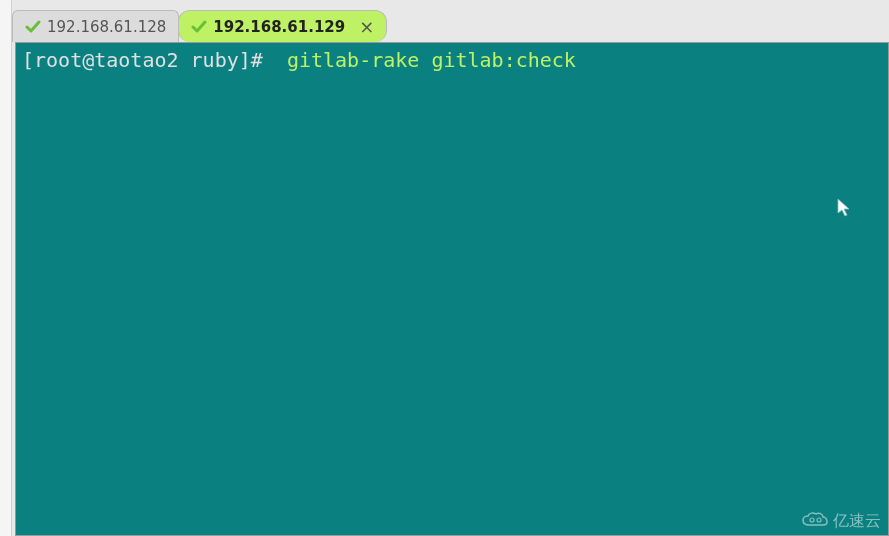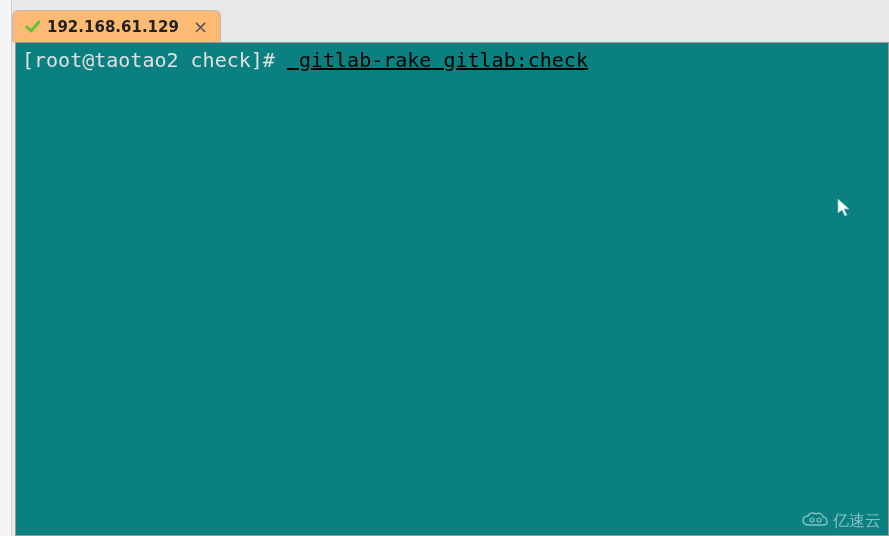--- a/index.html
+++ b/index.html
@@ -55,24 +55,25 @@
       gap: 6px;
       height: 32px;
       cursor: pointer;
       position: relative;
     }
     .tab.inactive {
       background: #dcdcdc;
       margin-right: -1px;
     }
     .tab.active {
-      background: #fdba74;
+      background: #bef264;
       font-weight: bold;
       color: #222;
       z-index: 2;
+      border-radius: 12px;
     }
     .tab .check-icon {
       width: 16px;
       height: 16px;
       display: inline-block;
     }
     .tab .close {
       margin-left: 8px;
       font-size: 18px;
       color: #555;
@@ -91,22 +92,21 @@
       font-family: "DejaVu Sans Mono", "Courier New", monospace;
       font-size: 20px;
       line-height: 1.3;
       white-space: pre;
       color: #e0e0e0;
     }
     .term-prompt {
       color: #e0e0e0;
     }
     .term-cmd {
-      color: #000000;
-      text-decoration: underline;
+      color: #bef264;
     }
     .cursor-arrow {
       position: absolute;
       right: 36px;
       top: 198px;
       pointer-events: none;
     }
     .watermark {
       position: absolute;
       right: 8px;
@@ -123,32 +123,40 @@
       height: 18px;
     }
   </style>
 </head>
 <body>
 
 <div class="scrollbar-left"></div>
 <div class="tab-bar-bg"></div>
 
 <div class="tab-bar">
+  <div class="tab inactive">
+    <span class="check-icon">
+      <svg viewBox="0 0 16 16">
+          <path d="M2 8 L6 12 L14 3" stroke="#6abf3a" stroke-width="3" fill="none" stroke-linecap="round" stroke-linejoin="round"></path>
+        </svg>
+    </span>
+    <span>192.168.61.128</span>
+  </div>
   <div class="tab active">
     <span class="check-icon">
       <svg viewBox="0 0 16 16">
           <path d="M2 8 L6 12 L14 3" stroke="#6abf3a" stroke-width="3" fill="none" stroke-linecap="round" stroke-linejoin="round"></path>
         </svg>
     </span>
     <span>192.168.61.129</span>
     <span class="close">×</span>
   </div>
 </div>
 
-<div class="terminal"><span class="term-prompt">[root@taotao2 check]# </span><span class="term-cmd"> gitlab-rake gitlab:check</span></div>
+<div class="terminal"><span class="term-prompt">[root@taotao2 ruby]# </span><span class="term-cmd"> gitlab-rake gitlab:check</span></div>
 
 <div class="cursor-arrow">
   <svg width="16" height="20" viewBox="0 0 16 20">
     <path d="M1 1 L1 15 L5 12 L8 18 L10 17 L7 11 L12 11 Z" fill="#ffffff" stroke="#86c0c0" stroke-width="0.8"></path>
   </svg>
 </div>
 
 <div class="watermark">
   <span class="cloud">
     <svg viewBox="0 0 28 18">

